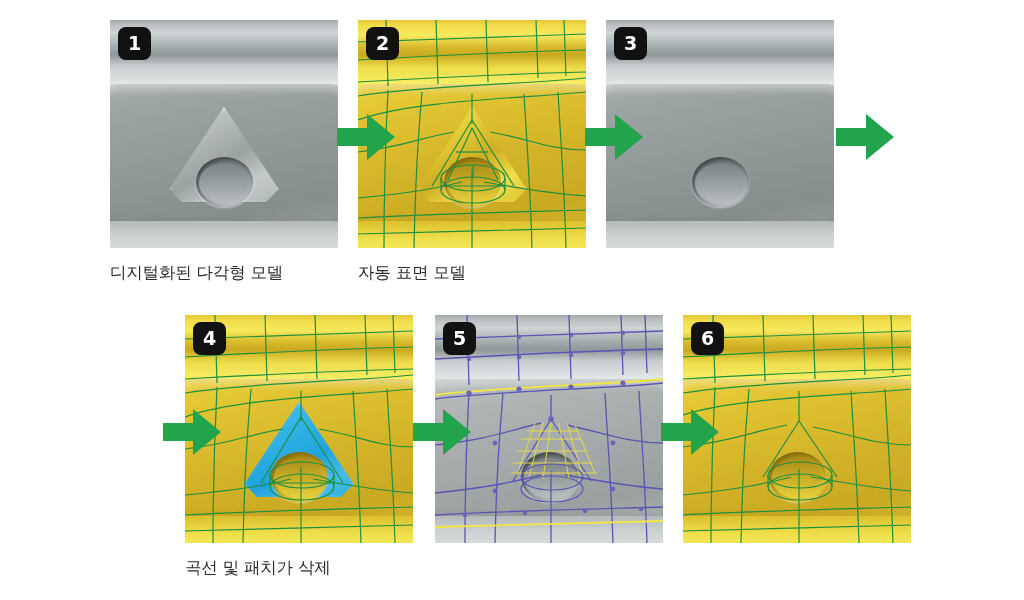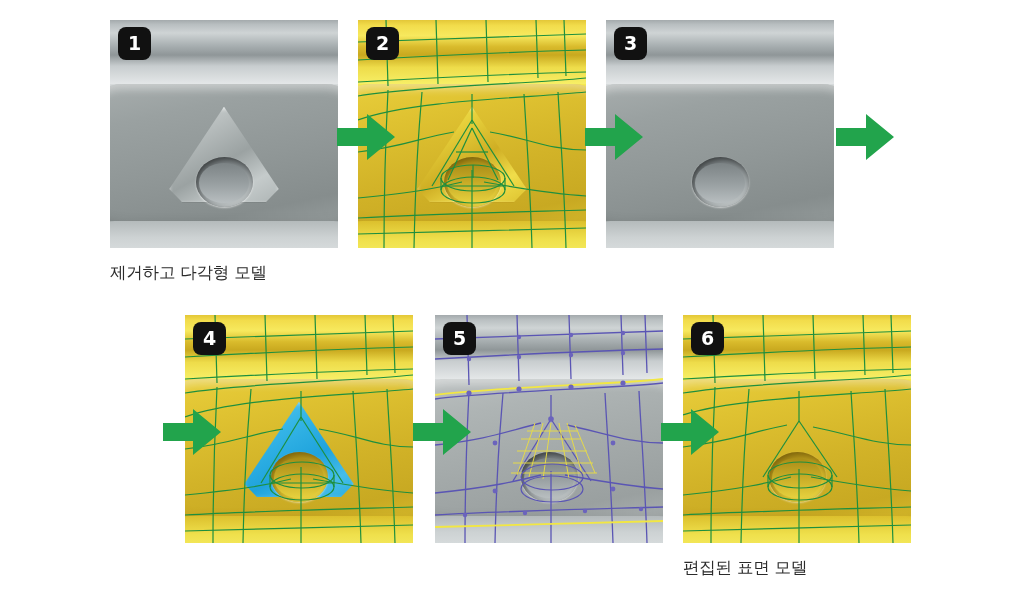--- a/index.html
+++ b/index.html
@@ -206,21 +206,21 @@
           <div class="bg-upper"></div>
           <div class="plate"></div>
           <div class="lower-lip"></div>
           <div class="tri"></div>
           <div class="hole">
             <div class="hole-inner"></div>
           </div>
         </div>
         <div class="badge">1</div>
       </div>
-      <div class="caption">제거하고 다각형 모델</div>
+      <div class="caption">디지털화된 다각형 모델</div>
     </div>
 
     <div class="arrow" style="left:337px; top:112px;">
       <svg viewBox="0 0 58 50" preserveAspectRatio="none">
         <polygon points="0,16 30,16 30,2 58,25 30,48 30,34 0,34" fill="#22a44c"></polygon>
       </svg>
     </div>
 
     <div class="step" style="left:358px; top:20px;">
       <div class="panel gold gold-bg">
@@ -267,20 +267,21 @@
               <ellipse cx="115" cy="158" rx="32" ry="13"></ellipse>
               <ellipse cx="115" cy="170" rx="32" ry="13"></ellipse>
               <path d="M83,158 L83,170"></path>
                 <path d="M147,158 L147,170"></path>
               <path d="M115,145 L115,158"></path>
             </g>
           </svg>
         </div>
         <div class="badge">2</div>
       </div>
+      <div class="caption">자동 표면 모델</div>
     </div>
 
     <div class="arrow" style="left:585px; top:112px;">
       <svg viewBox="0 0 58 50" preserveAspectRatio="none">
         <polygon points="0,16 30,16 30,2 58,25 30,48 30,34 0,34" fill="#22a44c"></polygon>
       </svg>
     </div>
 
     <div class="step" style="left:606px; top:20px;">
       <div class="panel grey">
@@ -352,20 +353,21 @@
               <path d="M86,168 L148,168"></path>
               <ellipse cx="117" cy="160" rx="32" ry="13"></ellipse>
               <ellipse cx="117" cy="172" rx="32" ry="13"></ellipse>
               <path d="M85,160 L85,172"></path>
                 <path d="M149,160 L149,172"></path>
             </g>
           </svg>
         </div>
         <div class="badge">4</div>
       </div>
+      <div class="caption">곡선 및 패치가 삭제</div>
     </div>
 
     <div class="arrow" style="left:413px; top:122px;">
       <svg viewBox="0 0 58 50" preserveAspectRatio="none">
         <polygon points="0,16 30,16 30,2 58,25 30,48 30,34 0,34" fill="#22a44c"></polygon>
       </svg>
     </div>
 
     <div class="step" style="left:435px; top:30px;">
       <div class="panel grey grey5">
@@ -497,16 +499,15 @@
               <path d="M116,106 L154,162"></path>
               <ellipse cx="117" cy="160" rx="32" ry="13"></ellipse>
               <ellipse cx="117" cy="172" rx="32" ry="13"></ellipse>
               <path d="M85,160 L85,172"></path>
                 <path d="M149,160 L149,172"></path>
             </g>
           </svg>
         </div>
         <div class="badge">6</div>
       </div>
-      <div class="caption">편집된 표면 모델</div>
     </div>
   </div>
 </div>
 
 </body></html>

